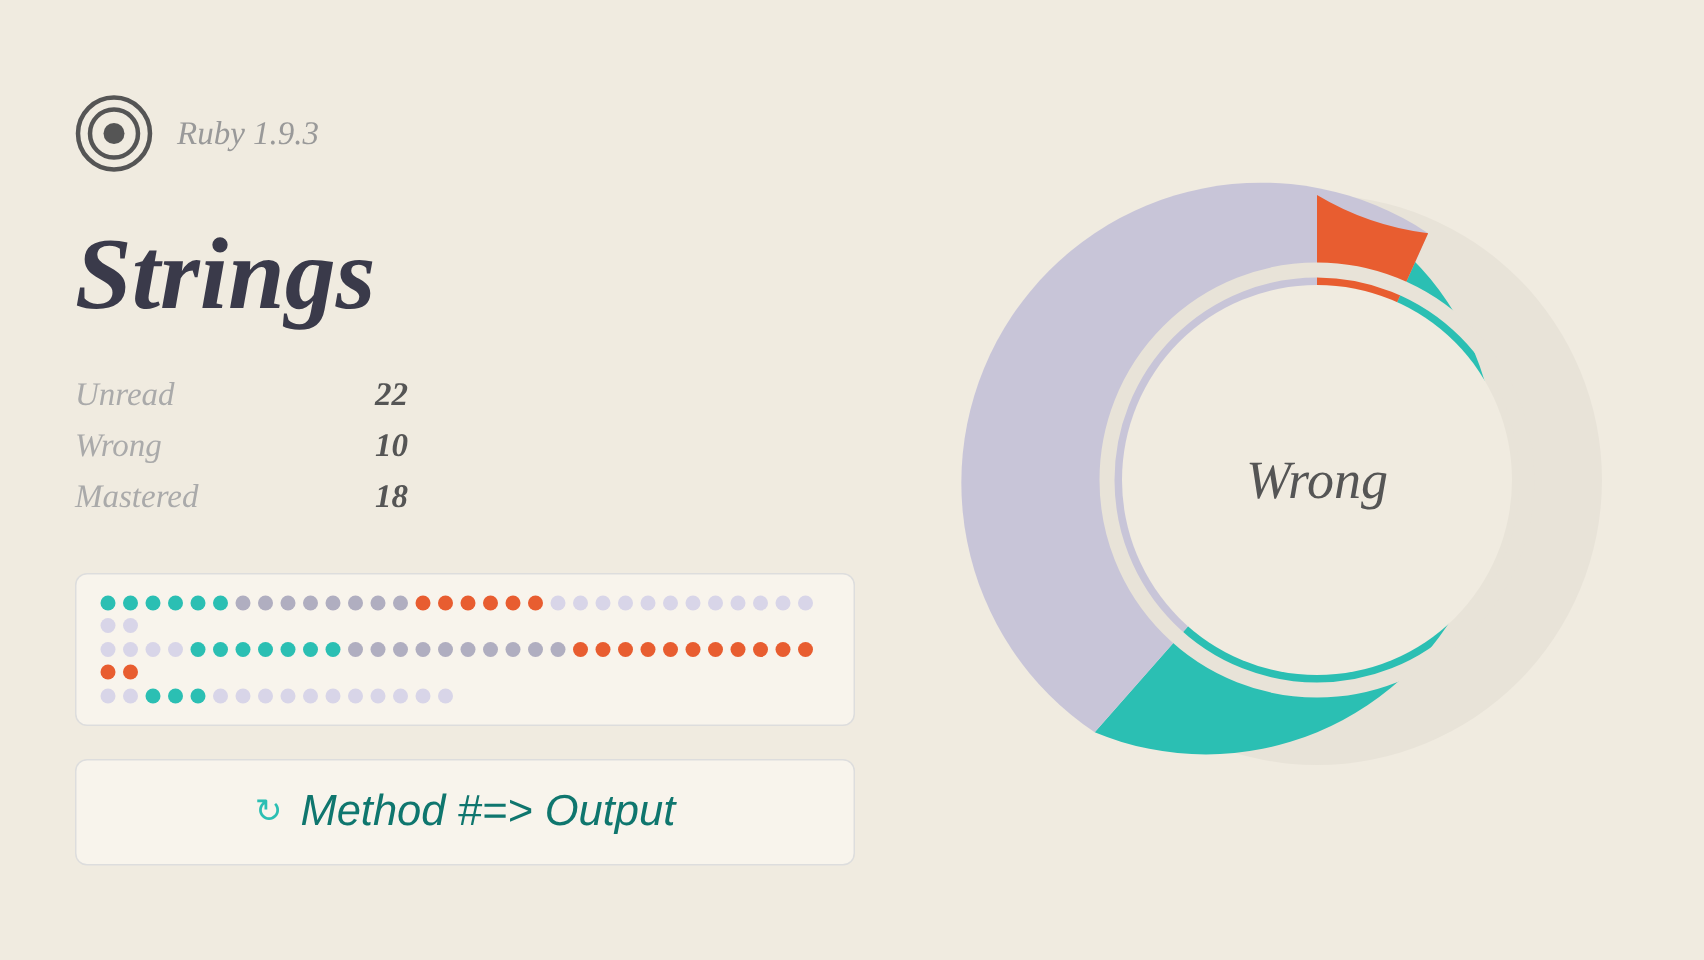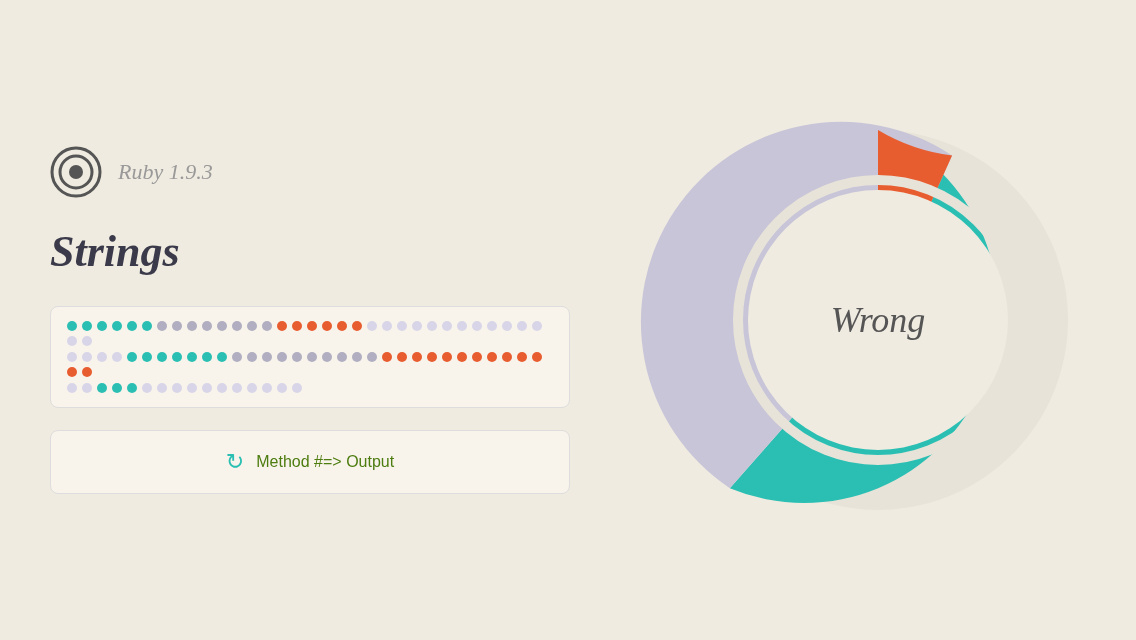--- a/index.html
+++ b/index.html
@@ -36,21 +36,21 @@
     }
 
     .ruby-version {
       font-size: 22px;
       color: #999;
       font-style: italic;
       font-family: Georgia, serif;
     }
 
     .title {
-      font-size: 44px;
+      font-size: 68px;
       font-style: italic;
       font-weight: bold;
       color: #3a3a4a;
       margin-bottom: 30px;
       line-height: 1.1;
     }
 
     .stats {
       margin-bottom: 30px;
     }
@@ -117,22 +117,23 @@
       cursor: pointer;
       gap: 12px;
     }
 
     .refresh-icon {
       color: #2bbfb3;
       font-size: 22px;
     }
 
     .action-label {
-      font-size: 16px;
-      color: #4d7c0f;
+      font-size: 29px;
+      font-style: italic;
+      color: #0f766e;
     }
 
     .right-panel {
       flex: 1;
       display: flex;
       align-items: center;
       justify-content: center;
       position: relative;
     }
 
@@ -167,20 +168,34 @@
     <svg class="logo-icon" viewBox="0 0 52 52" fill="none" xmlns="http://www.w3.org/2000/svg">
       <circle cx="26" cy="26" r="24" stroke="#555" stroke-width="3" fill="none"></circle>
       <circle cx="26" cy="26" r="16" stroke="#555" stroke-width="3" fill="none"></circle>
       <circle cx="26" cy="26" r="7" fill="#555"></circle>
     </svg>
     <span class="ruby-version">Ruby 1.9.3</span>
   </div>
 
   <div class="title">Strings</div>
 
+  <div class="stats">
+    <div class="stat-row">
+      <span class="stat-label">Unread</span>
+      <span class="stat-value">22</span>
+    </div>
+    <div class="stat-row">
+      <span class="stat-label">Wrong</span>
+      <span class="stat-value">10</span>
+    </div>
+    <div class="stat-row">
+      <span class="stat-label">Mastered</span>
+      <span class="stat-value">18</span>
+    </div>
+  </div>
 
   <div class="dots-container">
     <div class="dots-row" id="dots-row-1">
         <span class="dot dot-teal"></span>
         <span class="dot dot-teal"></span>
         <span class="dot dot-teal"></span>
         <span class="dot dot-teal"></span>
         <span class="dot dot-teal"></span>
         <span class="dot dot-teal"></span>
         <span class="dot dot-gray"></span>

